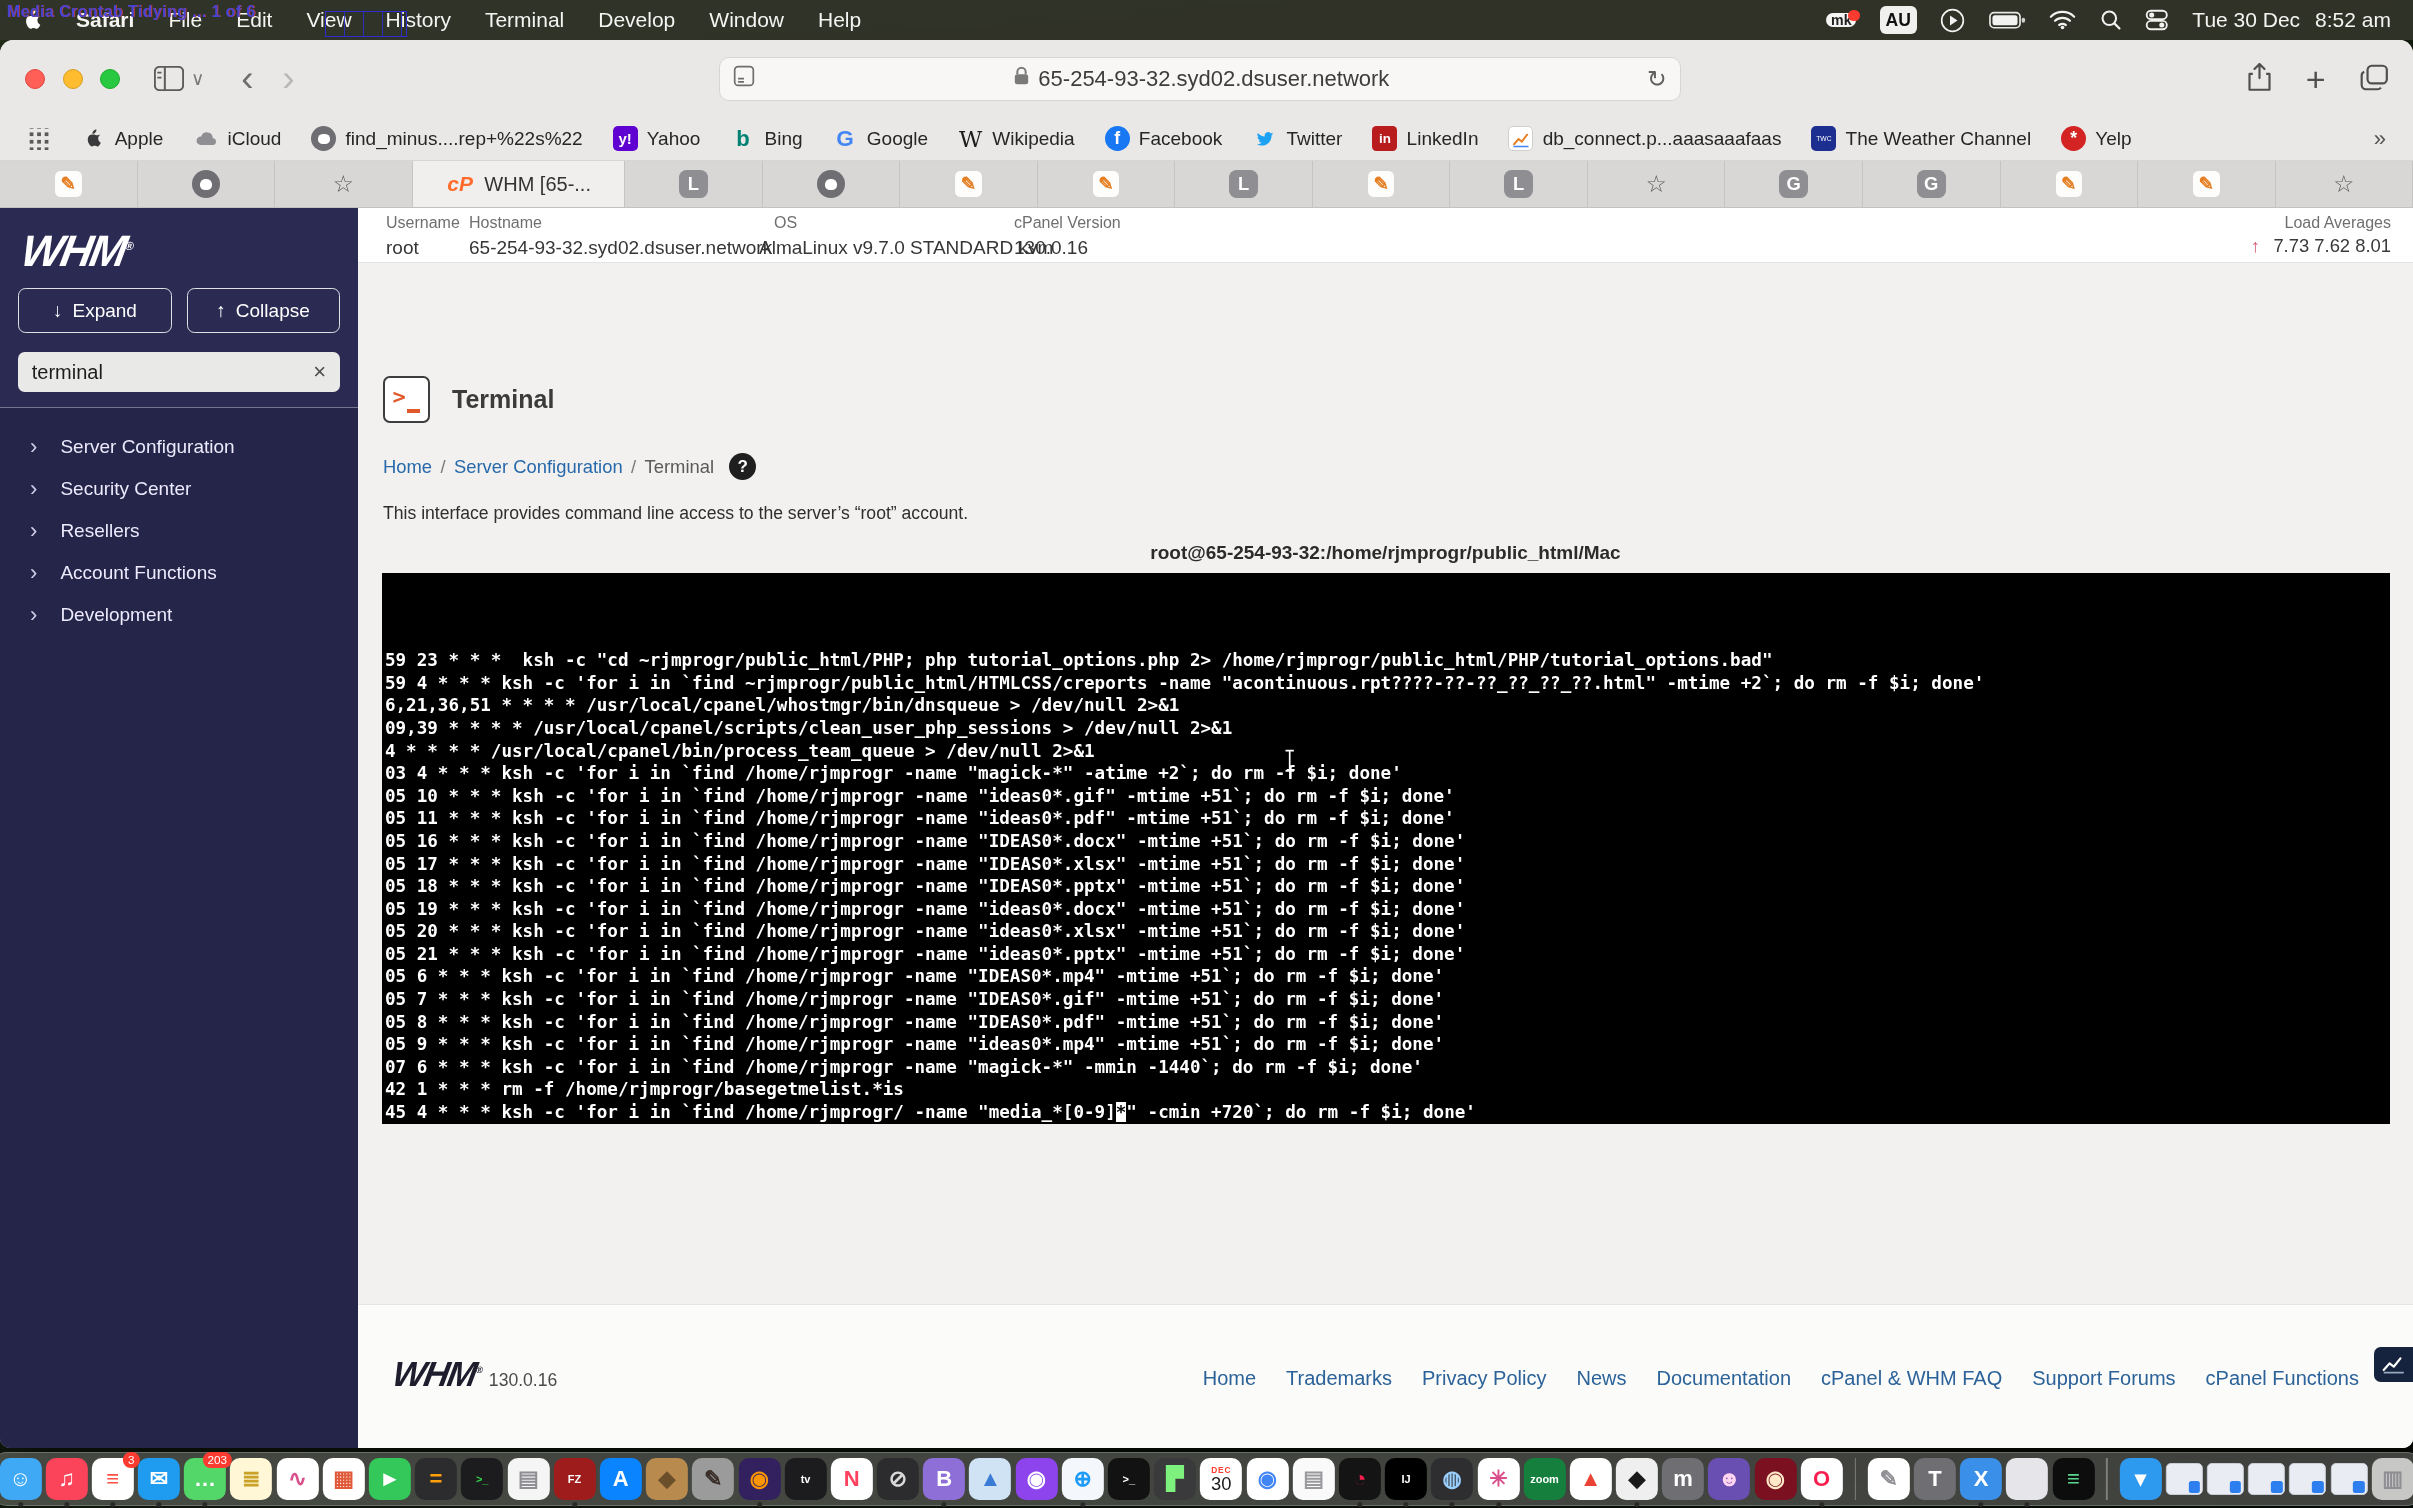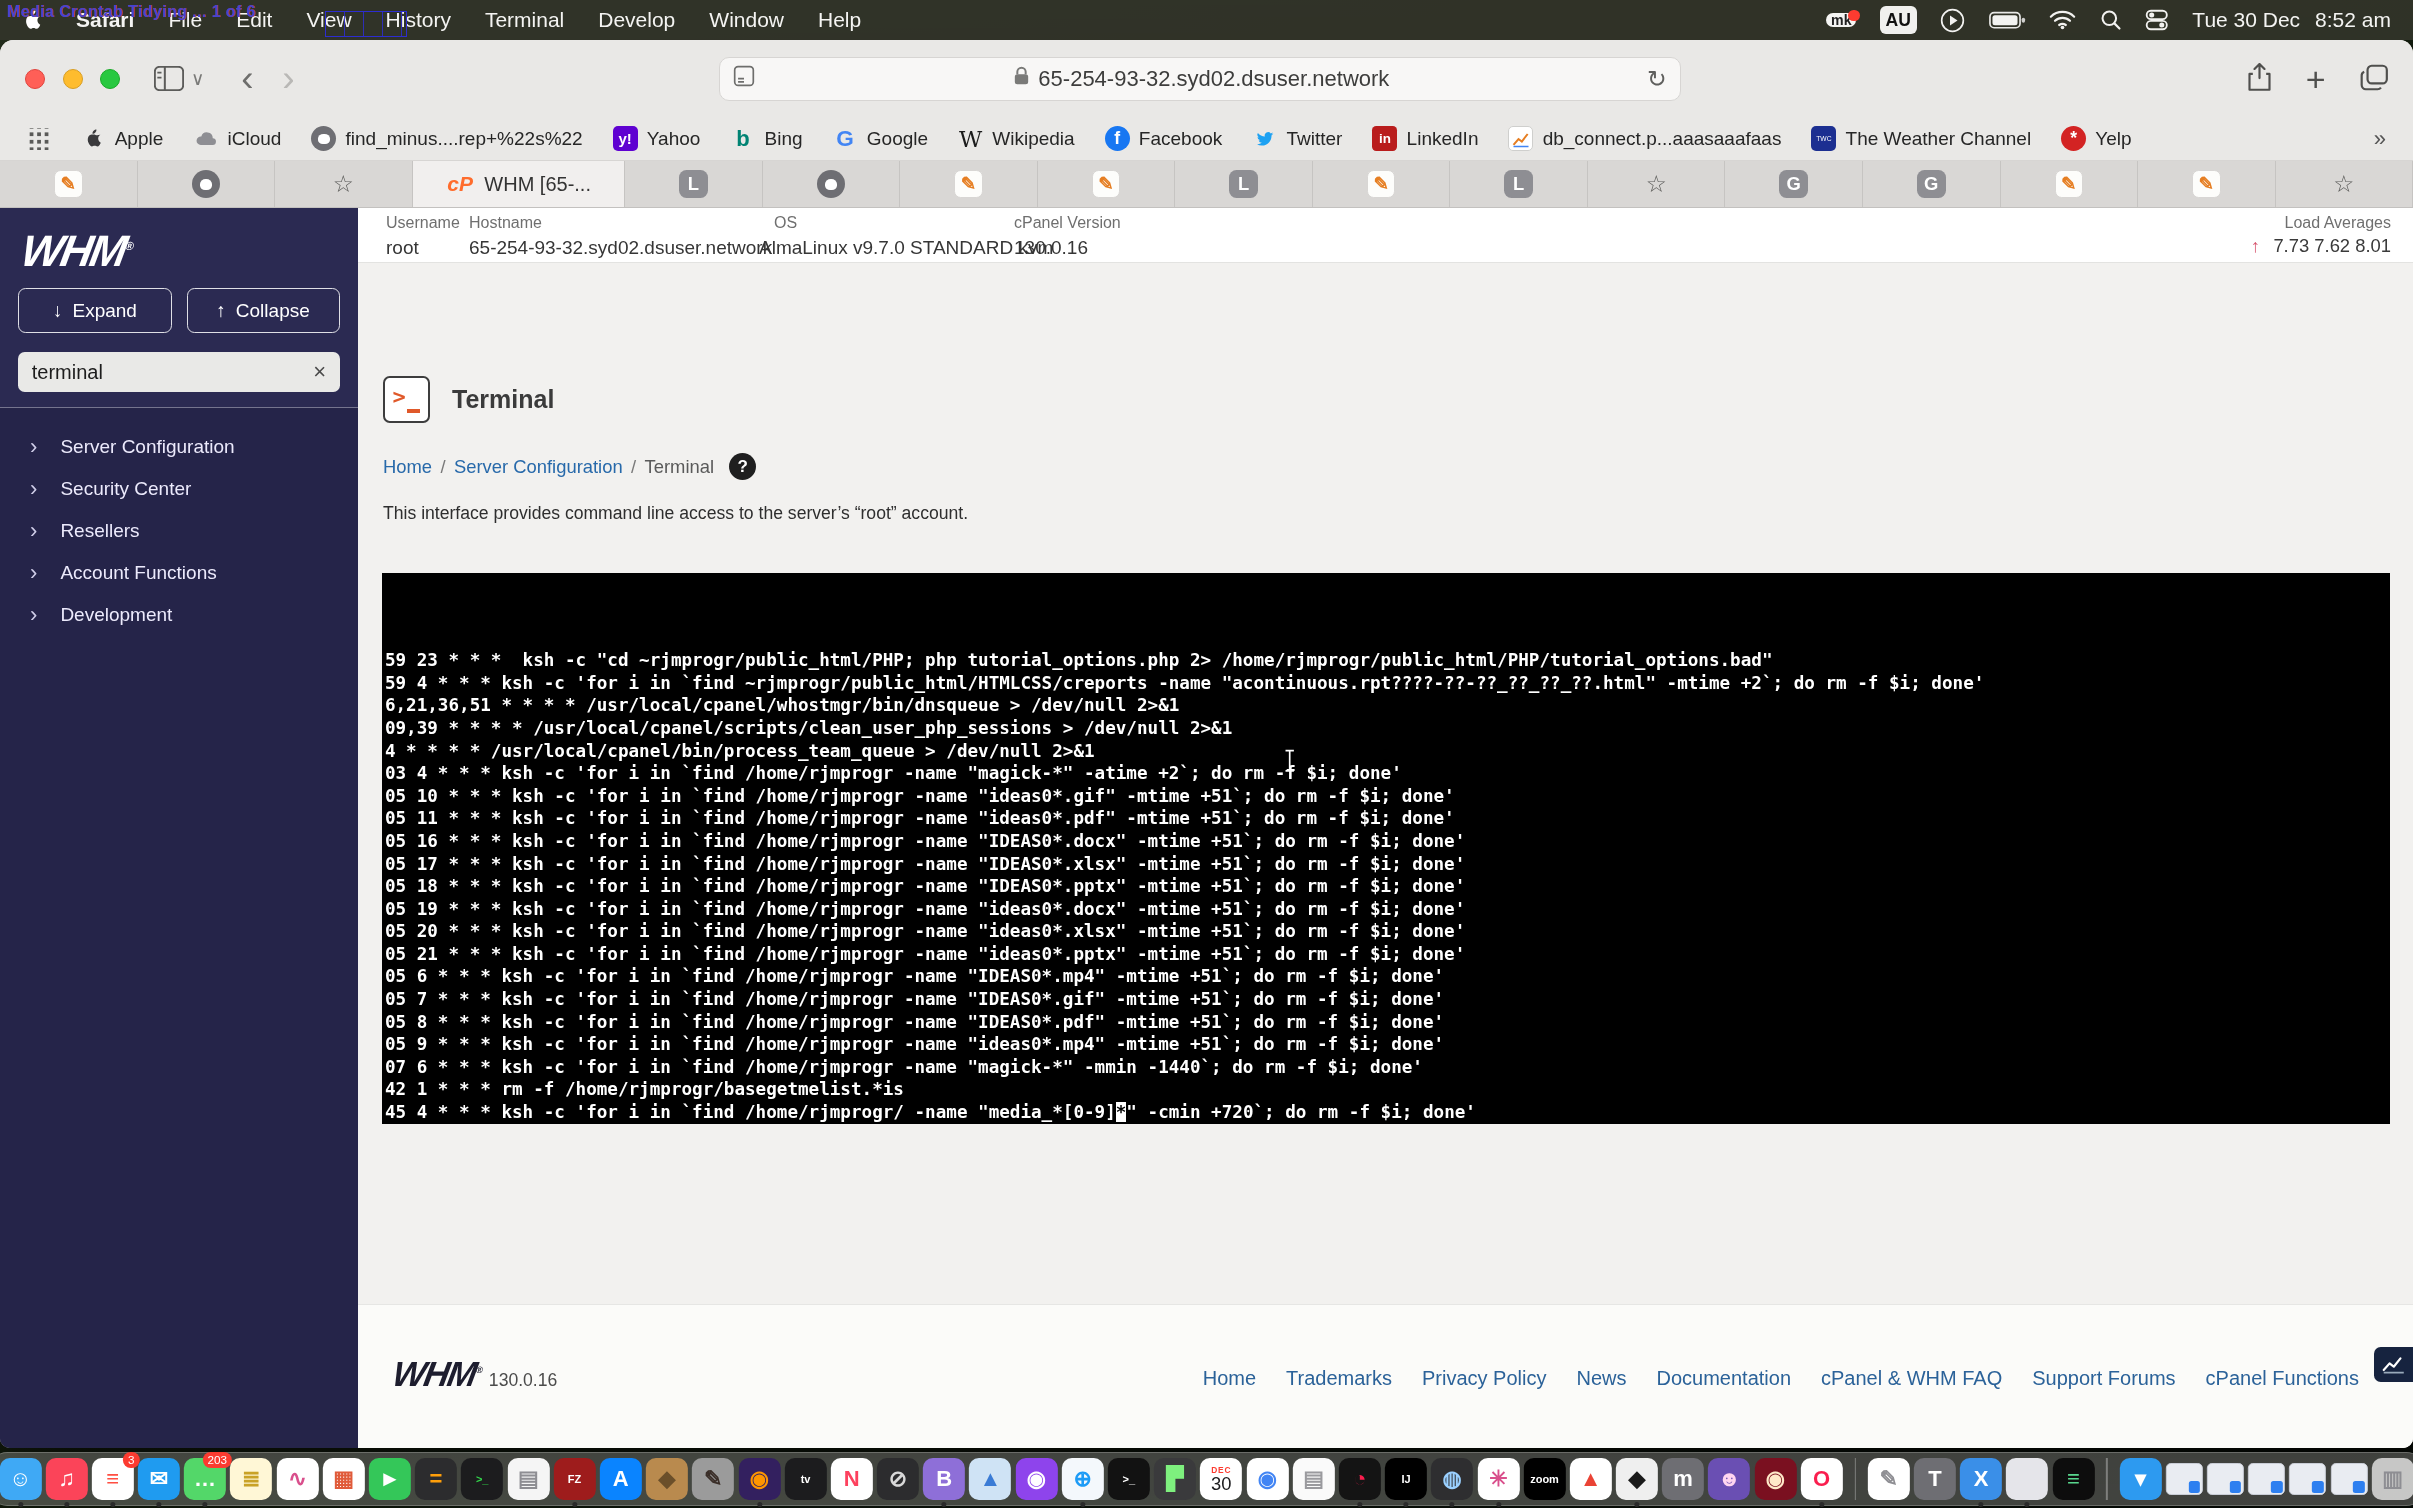--- a/index.html
+++ b/index.html
@@ -529,20 +529,21 @@
         <span class="bc-link">Home</span>
         <span class="bc-sep">/</span>
         <span class="bc-link">Server Configuration</span>
         <span class="bc-sep">/</span>
         <span>Terminal</span>
         <span class="bc-help">?</span>
       </div>
 
       <div class="desc">This interface provides command line access to the server’s “root” account.</div>
 
+      <div class="term-title">root@65-254-93-32:/home/rjmprogr/public_html/Mac</div>
       <div class="term">
         <span class="ibeam">
           <svg width="13.4" height="23.5" viewBox="0 0 16 28">
               <g stroke="#fff" stroke-width="2" fill="none">
                 <path d="M3 2h10M3 26h10M8 2v24"></path>
               </g>
             </svg>
         </span>
       <div class="tline">59 23 * * *  ksh -c "cd ~rjmprogr/public_html/PHP; php tutorial_options.php 2&gt; /home/rjmprogr/public_html/PHP/tutorial_options.bad"</div><div class="tline">59 4 * * * ksh -c 'for i in `find ~rjmprogr/public_html/HTMLCSS/creports -name "acontinuous.rpt????-??-??_??_??_??.html" -mtime +2`; do rm -f $i; done'</div><div class="tline">6,21,36,51 * * * * /usr/local/cpanel/whostmgr/bin/dnsqueue &gt; /dev/null 2&gt;&amp;1</div><div class="tline">09,39 * * * * /usr/local/cpanel/scripts/clean_user_php_sessions &gt; /dev/null 2&gt;&amp;1</div><div class="tline">4 * * * * /usr/local/cpanel/bin/process_team_queue &gt; /dev/null 2&gt;&amp;1</div><div class="tline">03 4 * * * ksh -c 'for i in `find /home/rjmprogr -name "magick-*" -atime +2`; do rm -f $i; done'</div><div class="tline">05 10 * * * ksh -c 'for i in `find /home/rjmprogr -name "ideas0*.gif" -mtime +51`; do rm -f $i; done'</div><div class="tline">05 11 * * * ksh -c 'for i in `find /home/rjmprogr -name "ideas0*.pdf" -mtime +51`; do rm -f $i; done'</div><div class="tline">05 16 * * * ksh -c 'for i in `find /home/rjmprogr -name "IDEAS0*.docx" -mtime +51`; do rm -f $i; done'</div><div class="tline">05 17 * * * ksh -c 'for i in `find /home/rjmprogr -name "IDEAS0*.xlsx" -mtime +51`; do rm -f $i; done'</div><div class="tline">05 18 * * * ksh -c 'for i in `find /home/rjmprogr -name "IDEAS0*.pptx" -mtime +51`; do rm -f $i; done'</div><div class="tline">05 19 * * * ksh -c 'for i in `find /home/rjmprogr -name "ideas0*.docx" -mtime +51`; do rm -f $i; done'</div><div class="tline">05 20 * * * ksh -c 'for i in `find /home/rjmprogr -name "ideas0*.xlsx" -mtime +51`; do rm -f $i; done'</div><div class="tline">05 21 * * * ksh -c 'for i in `find /home/rjmprogr -name "ideas0*.pptx" -mtime +51`; do rm -f $i; done'</div><div class="tline">05 6 * * * ksh -c 'for i in `find /home/rjmprogr -name "IDEAS0*.mp4" -mtime +51`; do rm -f $i; done'</div><div class="tline">05 7 * * * ksh -c 'for i in `find /home/rjmprogr -name "IDEAS0*.gif" -mtime +51`; do rm -f $i; done'</div><div class="tline">05 8 * * * ksh -c 'for i in `find /home/rjmprogr -name "IDEAS0*.pdf" -mtime +51`; do rm -f $i; done'</div><div class="tline">05 9 * * * ksh -c 'for i in `find /home/rjmprogr -name "ideas0*.mp4" -mtime +51`; do rm -f $i; done'</div><div class="tline">07 6 * * * ksh -c 'for i in `find /home/rjmprogr -name "magick-*" -mmin -1440`; do rm -f $i; done'</div><div class="tline">42 1 * * * rm -f /home/rjmprogr/basegetmelist.*is</div><div class="tline">45 4 * * * ksh -c 'for i in `find /home/rjmprogr/ -name "media_*[0-9]<span class="tcursor">*</span>" -cmin +720`; do rm -f $i; done'</div></div>
 
@@ -681,21 +682,21 @@
       <span class="dock-dot"></span>
     </div>
     <div class="dock-item" style="background: rgb(46, 46, 48);">
       <span class="dock-glyph" style="color: rgb(154, 208, 255);">◍</span>
       <span class="dock-dot"></span>
     </div>
     <div class="dock-item" style="background: rgb(255, 255, 255);">
       <span class="dock-glyph" style="color: rgb(217, 79, 140);">✳</span>
       <span class="dock-dot"></span>
     </div>
-    <div class="dock-item" style="background: #000000;">
+    <div class="dock-item" style="background: #15803d;">
       <span class="dock-glyph small" style="color: rgb(255, 255, 255);">zoom</span>
     </div>
     <div class="dock-item" style="background: rgb(255, 255, 255);">
       <span class="dock-glyph" style="color: rgb(234, 67, 53);">▲</span>
     </div>
     <div class="dock-item" style="background: rgb(239, 239, 239);">
       <span class="dock-glyph" style="color: rgb(26, 26, 26);">◆</span>
       <span class="dock-dot"></span>
     </div>
     <div class="dock-item" style="background: rgb(110, 110, 115);">

